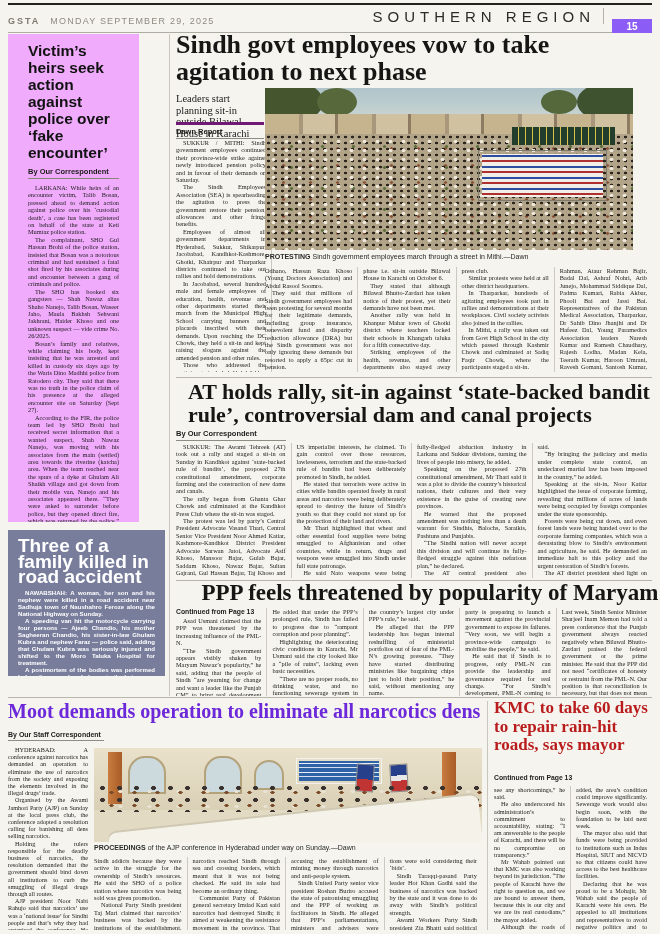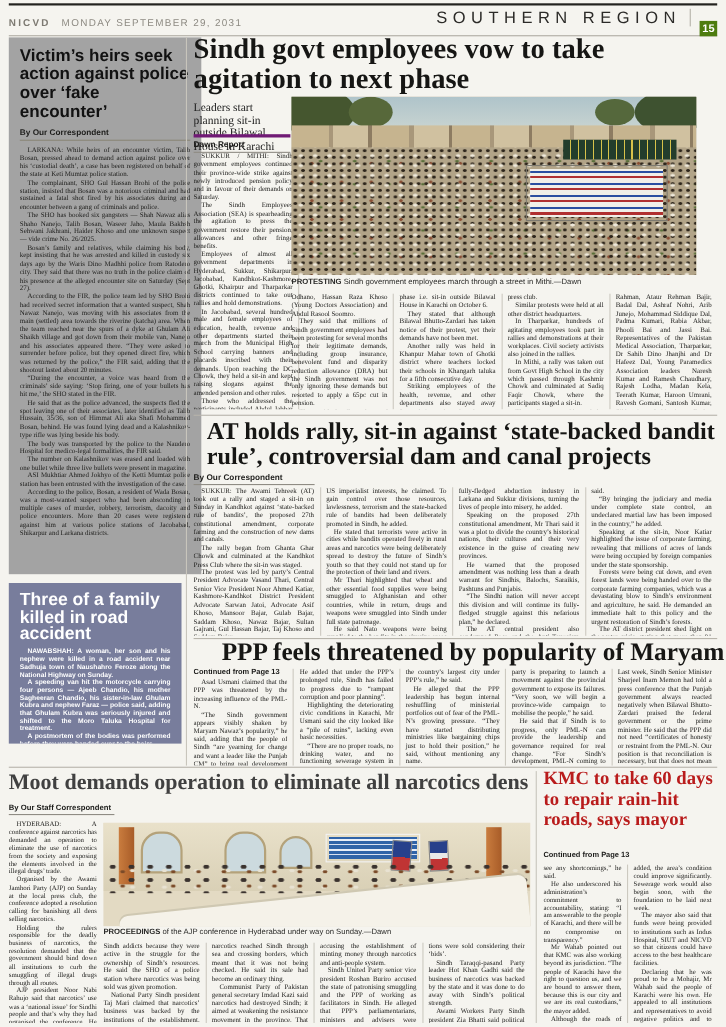--- a/index.html
+++ b/index.html
@@ -12,45 +12,45 @@
   
   #top-rule{left:8px;top:3px;width:644px;height:2px;background:#23221f;}
   #masthead{left:8px;top:9px;width:644px;height:23px;border-bottom:1px solid #aeaba2;
     display:flex;align-items:center;justify-content:space-between;
     font-family:"Liberation Sans",sans-serif;}
   #masthead .left{color:#8d8a82;font-size:9px;letter-spacing:1.2px;}
   #masthead .left b{color:#7d7a72;font-weight:bold;margin-right:10px;letter-spacing:2px;}
   #masthead .right{display:flex;gap:8px;}
   #section-name{font-size:15px;letter-spacing:5px;color:#2c2b28;}
   #mast-sep{width:1px;height:16px;background:#b5b2a9;}
-  #page-num{background:#4d7c0f;color:#fff;font-size:10px;font-weight:bold;
-    width:16px;height:14px;display:flex;align-items:center;justify-content:center;margin-top:11px;}
+  #page-num{background:#8b5cf6;color:#fff;font-size:10px;font-weight:bold;
+    width:40px;height:14px;display:flex;align-items:center;justify-content:center;margin-top:11px;}
   
   .body p{margin:0;text-indent:7px;}
   .body{font-size:6.3px;line-height:7.4px;text-align:justify;overflow:hidden;}
   .cont p:first-child{text-indent:0;}
   .byline{font-family:"Liberation Sans",sans-serif;font-weight:bold;font-size:7.5px;
     border-bottom:1px solid #8f8c84;padding-bottom:2px;}
   .caption{font-family:"Liberation Sans",sans-serif;font-size:7px;line-height:8px;color:#2a2a28;}
   .caption b{font-weight:bold;}
   .vrule{width:1px;background:#c8c5bc;}
   .hrule{height:1px;background:#b7b4ab;}
   .cols{display:flex;}
   .cols .ncol{flex:1;padding:0 5px;border-left:1px solid #ccc9c0;overflow:hidden;}
   .cols .ncol:first-child{border-left:none;padding-left:0;}
   
-  #victim-box{left:8px;top:34px;width:175px;height:488px;background:#a3a3a3;
-    padding:8px 10px;box-sizing:border-box;overflow:hidden;}
+  #victim-box{left:8px;top:34px;width:131px;height:488px;background:#f0abfc;
+    padding:8px 20px;box-sizing:border-box;overflow:hidden;}
   #victim-box h2{margin:0;font-family:"Liberation Sans",sans-serif;font-size:15.5px;
     line-height:17px;font-weight:bold;color:#121212;}
   #victim-box .byline{margin-top:6px;border-color:#8a8778;}
   #victim-box .body{margin-top:5px;height:408px;}
   #family-box{left:8px;top:530px;width:157px;height:146px;background:#787d9c;color:#fff;
     padding:8px 10px;box-sizing:border-box;overflow:hidden;font-family:"Liberation Sans",sans-serif;}
-  #family-box h2{margin:0;font-size:16px;line-height:15.5px;font-weight:bold;}
+  #family-box h2{margin:0;font-size:19px;line-height:15.5px;font-weight:bold;}
   #family-box .body{margin-top:4px;font-size:6.1px;line-height:7px;font-weight:bold;font-family:"Liberation Sans",sans-serif;}
   
   #main-vrule{left:169px;top:34px;height:662px;}
   #main-headline{left:176px;top:31px;width:478px;font-size:26px;line-height:27px;color:#161614;}
   #main-subhead{left:176px;top:93px;width:88px;font-size:10.5px;line-height:11.5px;color:#222;}
   #main-byline{left:176px;top:122px;width:88px;border-top:3px solid #701a75;padding-top:2px;}
   #main-col1{left:176px;top:139px;width:90px;height:233px;border-right:1px solid #ccc9c0;padding-right:5px;}
   #main-caption{left:265px;top:253px;width:380px;}
   #main-undercols{left:265px;top:267px;width:387px;height:105px;}
   
@@ -59,21 +59,21 @@
   #at-byline{left:176px;top:429px;width:110px;}
   #at-cols{left:176px;top:443px;width:476px;height:135px;}
   
   #ppp-rule{left:176px;top:580px;width:476px;}
   #ppp-headline{left:192px;top:581px;width:476px;font-size:23px;line-height:24px;text-align:center;color:#161614;}
   #ppp-cols{left:176px;top:608px;width:476px;height:88px;}
   .cfp{font-family:"Liberation Sans",sans-serif;font-weight:bold;font-size:6.8px;margin-bottom:2px;}
   
   #bottom-rule{left:8px;top:697px;width:644px;}
   #bottom-vrule{left:487px;top:701px;height:229px;}
-  #moot-headline{left:8px;top:700px;width:476px;font-size:20px;line-height:22px;color:#404040;}
+  #moot-headline{left:8px;top:700px;width:476px;font-size:20px;line-height:22px;color:#6d28d9;}
   #moot-byline{left:8px;top:731px;width:96px;font-size:7px;}
   #moot-col1{left:8px;top:746px;width:80px;height:184px;font-size:6.2px;line-height:7.2px;}
   #moot-caption{left:94px;top:844px;width:388px;}
   #moot-undercols{left:94px;top:857px;width:388px;height:73px;}
   
   #kmc-headline{left:494px;top:699px;width:158px;font-size:17px;line-height:18.5px;color:#b91c1c;}
   #kmc-continued{left:494px;top:774px;width:158px;}
   #kmc-cols{left:494px;top:786px;width:158px;height:144px;}
   #kmc-cols .body{font-size:6.2px;line-height:7.2px;}
   
@@ -115,21 +115,21 @@
   .c-table{position:absolute;left:4%;bottom:-34%;width:96%;height:64%;background:#f5f2e9;
     transform:rotate(-6deg);border-radius:8px;box-shadow:0 -2px 0 #cfc8b2;}
   h1,h2,h3{font-weight:bold;}
   .serif-head{font-family:"Liberation Serif",serif;font-weight:bold;}
 </style>
 </head>
 <body>
 
 <div id="top-rule" class="abs"></div>
 <div id="masthead" class="abs">
-  <div class="left"><b>NICVD</b><span>MONDAY SEPTEMBER 29, 2031</span></div>
+  <div class="left"><b>GSTA</b><span>MONDAY SEPTEMBER 29, 2025</span></div>
   <div class="right">
     <span id="section-name">SOUTHERN REGION</span>
     <span id="mast-sep"></span>
     <span id="page-num">15</span>
   </div>
 </div>
 
 <div id="victim-box" class="abs">
   <h2>Victim’s heirs seek action against police over ‘fake encounter’</h2>
   <div class="byline">By Our Correspondent</div>

